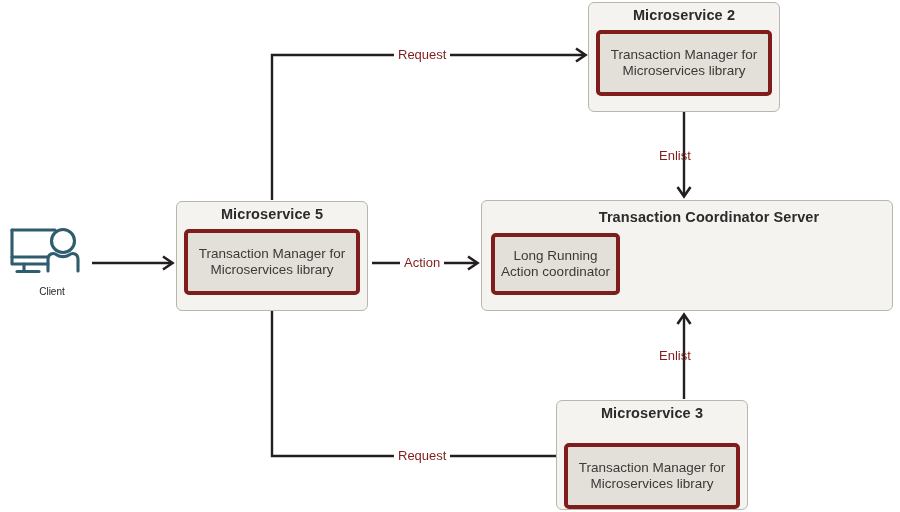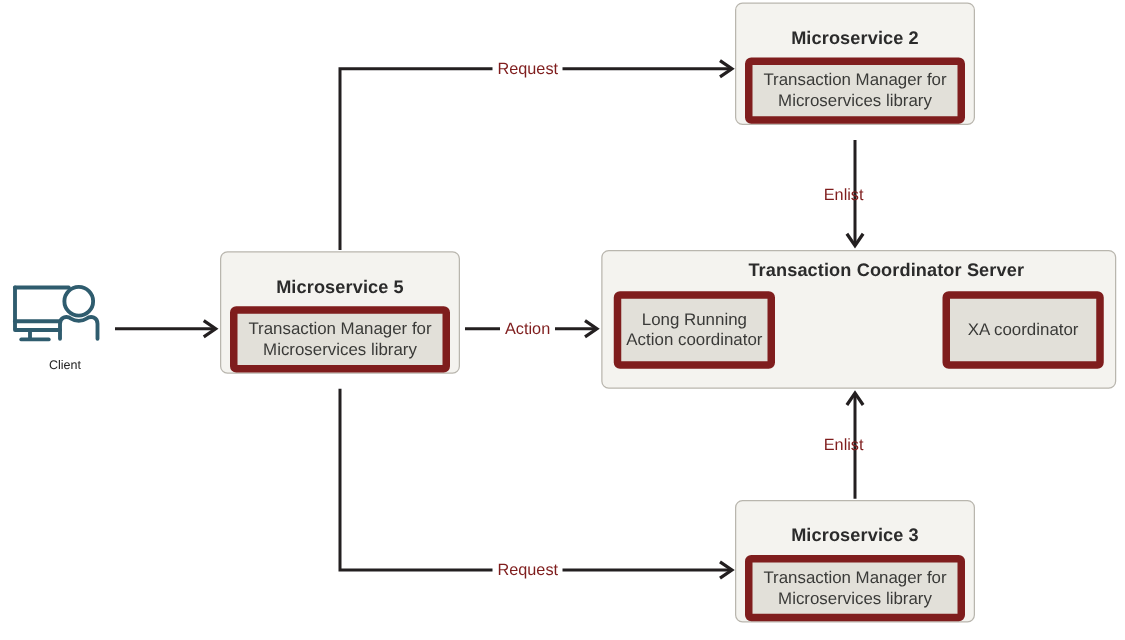--- a/index.html
+++ b/index.html
@@ -40,33 +40,33 @@
   .svc-title {
     font-size: 14.5px;
     font-weight: bold;
     color: #2b2b2b;
     letter-spacing: 0.1px;
     white-space: nowrap;
   }
   .inner-box {
     box-sizing: border-box;
     background: #e2e0d9;
-    border: 6px solid #7f1d1d;
+    border: 4px solid #7f1d1d;
     border-radius: 5px;
     display: flex;
     align-items: center;
     justify-content: center;
     text-align: center;
     color: #3a3a38;
     font-size: 13.5px;
     line-height: 1.22;
   }
 
   
-  .ms-box { width: 192px; height: 98px; padding-top: 20px; }
+  .ms-box { width: 192px; height: 110px; padding-top: 4px; }
   .ms-box .inner-box {
     width: 176px;
     height: 66px;
     margin-top: 7px;
   }
 
   
   #coordinator {
     position: absolute;
     box-sizing: border-box;
@@ -181,26 +181,25 @@
   <div class="svc-box ms-box" style="left:588px; top:2px;">
     <div class="svc-title">Microservice 2</div>
     <div class="inner-box">Transaction Manager for Microservices library</div>
   </div>
 
   <div class="svc-box ms-box" style="left:176px; top:201px;">
     <div class="svc-title">Microservice 5</div>
     <div class="inner-box">Transaction Manager for Microservices library</div>
   </div>
 
-  <div class="svc-box ms-box" style="left:588px; top:400px;">
+  <div class="svc-box ms-box" style="left:556px; top:400px;justify-content:space-between;">
     <div class="svc-title">Microservice 3</div>
     <div class="inner-box">Transaction Manager for Microservices library</div>
   </div>
 
   <div id="coordinator">
     <div class="svc-title">Transaction Coordinator Server</div>
     <div class="coord-row">
       <div class="inner-box">Long Running Action coordinator</div>
-      <div class="inner-box">XA coordinator</div>
     </div>
   </div>
 
 </div>
 
 </body></html>

